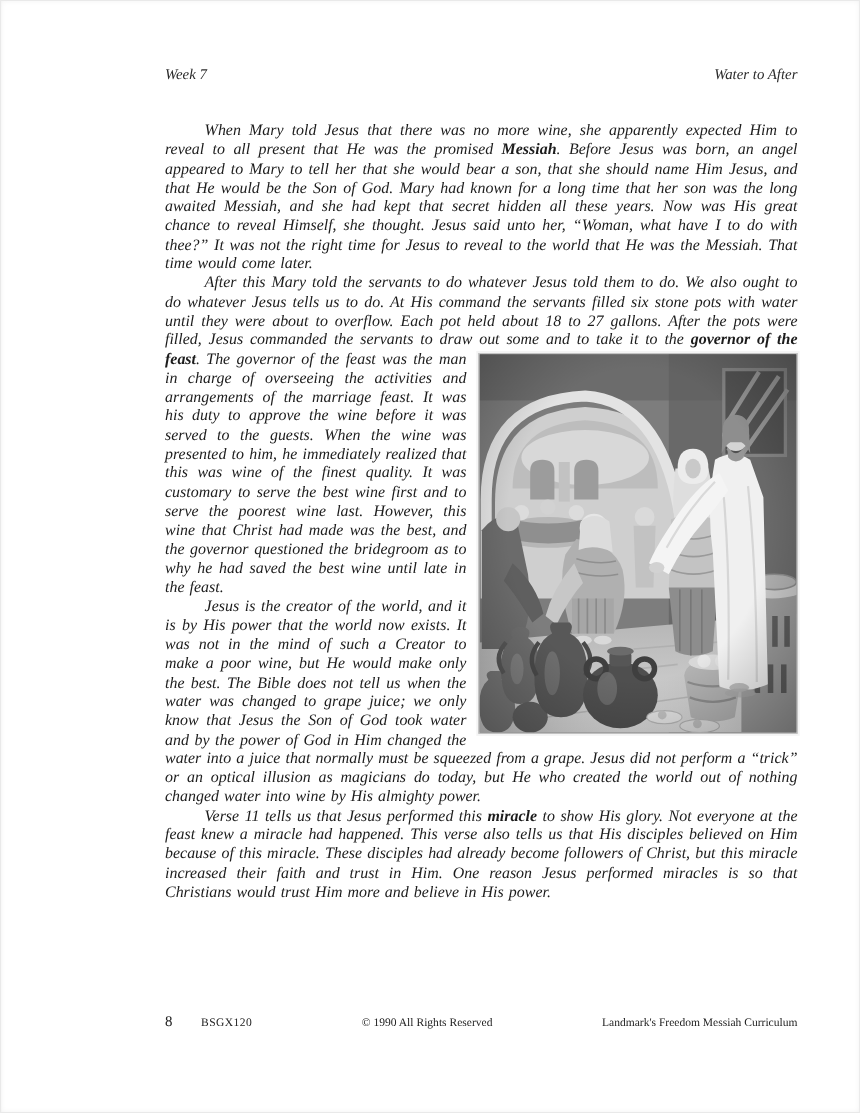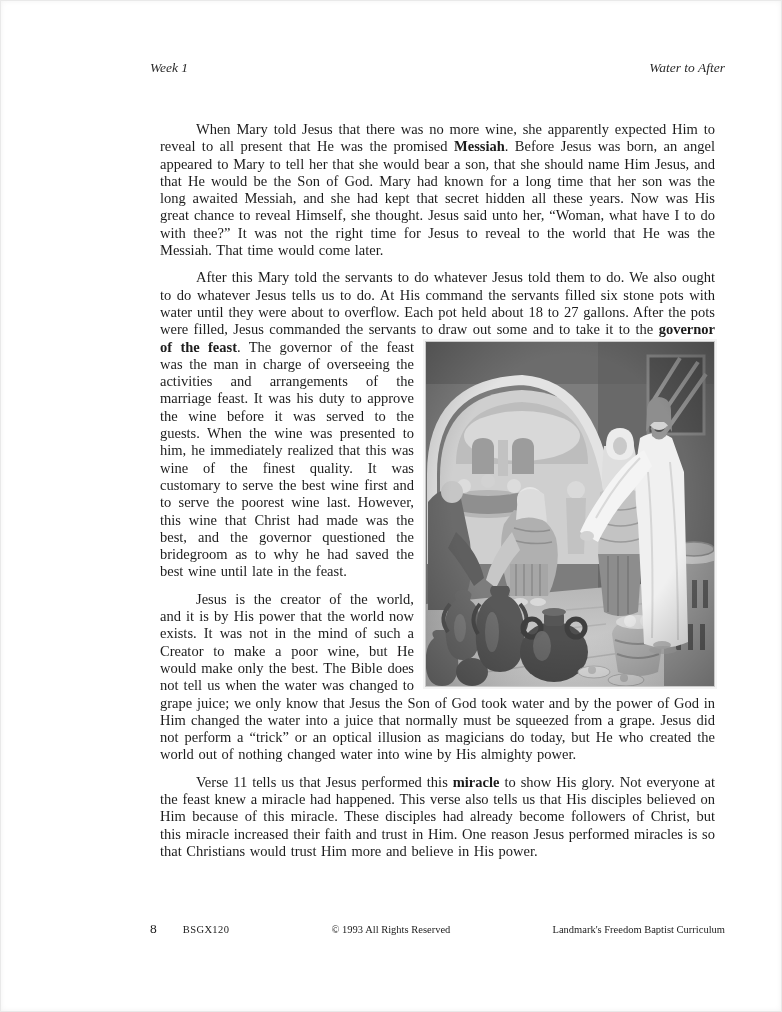--- a/index.html
+++ b/index.html
@@ -24,21 +24,21 @@
   }
   .content {
     position: absolute;
     top: 111px; left: 150px;
     width: 575px;
     font-size: 14.5px;
     line-height: 17.3px;
     text-align: justify;
     word-spacing: 1px;
   }
-  .content p { margin: 10px; text-indent: 36px; }
+  .content p { margin: 0; text-indent: 36px; font-style: italic; }
   .bold { font-weight: bold; }
   .figure {
     float: right;
     width: 288px;
     height: 344px;
     margin: 2px 0 6px 11px;
     border: 1px solid #c9c9c9;
     background: #8a8a8a;
     box-shadow: 0 0 0 2px #f4f4f4;
   }
@@ -55,21 +55,21 @@
   .footer-left { display: flex; align-items: baseline; gap: 26px; }
   .pagenum { font-size: 13.5px; }
   .code { letter-spacing: 0.4px; }
 </style>
 </head>
 <body>
 
 <div class="page">
 
   <div class="header">
-    <span>Week 1</span>
+    <span>Week 7</span>
     <span>Water to After</span>
   </div>
 
   <div class="content">
     <p><span>When Mary told Jesus that there was no more wine, she apparently expected Him to reveal to all present that He was the promised </span><span class="bold">Messiah</span><span>.  Before Jesus was born, an angel appeared to Mary to tell her that she would bear a son, that she should name Him Jesus, and that He would be the Son of God.  Mary had known for a long time that her son was the long awaited Messiah, and she had kept that secret hidden all these years.  Now was His great chance to reveal Himself, she thought.  Jesus said unto her, “Woman, what have I to do with thee?”  It was not the right time for Jesus to reveal to the world that He was the Messiah.  That time would come later.</span></p>
 
     <p><span>After this Mary told the servants to do whatever Jesus told them to do.  We also ought to do whatever Jesus tells us to do.  At His command the servants filled six stone pots with water until they were about to overflow.  Each pot held about 18 to 27 gallons.  After the pots were filled, Jesus commanded the servants to draw out some and to take it to the </span><span class="figure">
           <svg width="288" height="344" viewBox="0 0 288 344" xmlns="http://www.w3.org/2000/svg">
         <defs>
           <linearGradient id="floorG" x1="0" y1="0" x2="0" y2="1">
@@ -187,17 +187,17 @@
     <p><span>Jesus is the creator of the world, and it is by His power that the world now exists.  It was not in the mind of such a Creator to make a poor wine, but He would make only the best.  The Bible does not tell us when the water was changed to grape juice; we only know that Jesus the Son of God took water and by the power of God in Him changed the water into a juice that normally must be squeezed from a grape.  Jesus did not perform a “trick” or an optical illusion as magicians do today, but He who created the world out of nothing changed water into wine by His almighty power.</span></p>
 
     <p><span>Verse 11 tells us that Jesus performed this </span><span class="bold">miracle</span><span> to show His glory.  Not everyone at the feast knew a miracle had happened.  This verse also tells us that His disciples believed on Him because of this miracle.  These disciples had already become followers of Christ, but this miracle increased their faith and trust in Him.  One reason Jesus performed miracles is so that Christians would trust Him more and believe in His power.</span></p>
   </div>
 
   <div class="footer">
     <div class="footer-left">
       <span class="pagenum">8</span>
       <span class="code">BSGX120</span>
     </div>
-    <span>© 1993 All Rights Reserved</span>
-    <span>Landmark's Freedom Baptist Curriculum</span>
+    <span>© 1990 All Rights Reserved</span>
+    <span>Landmark's Freedom Messiah Curriculum</span>
   </div>
 
 </div>
 
 </body></html>

